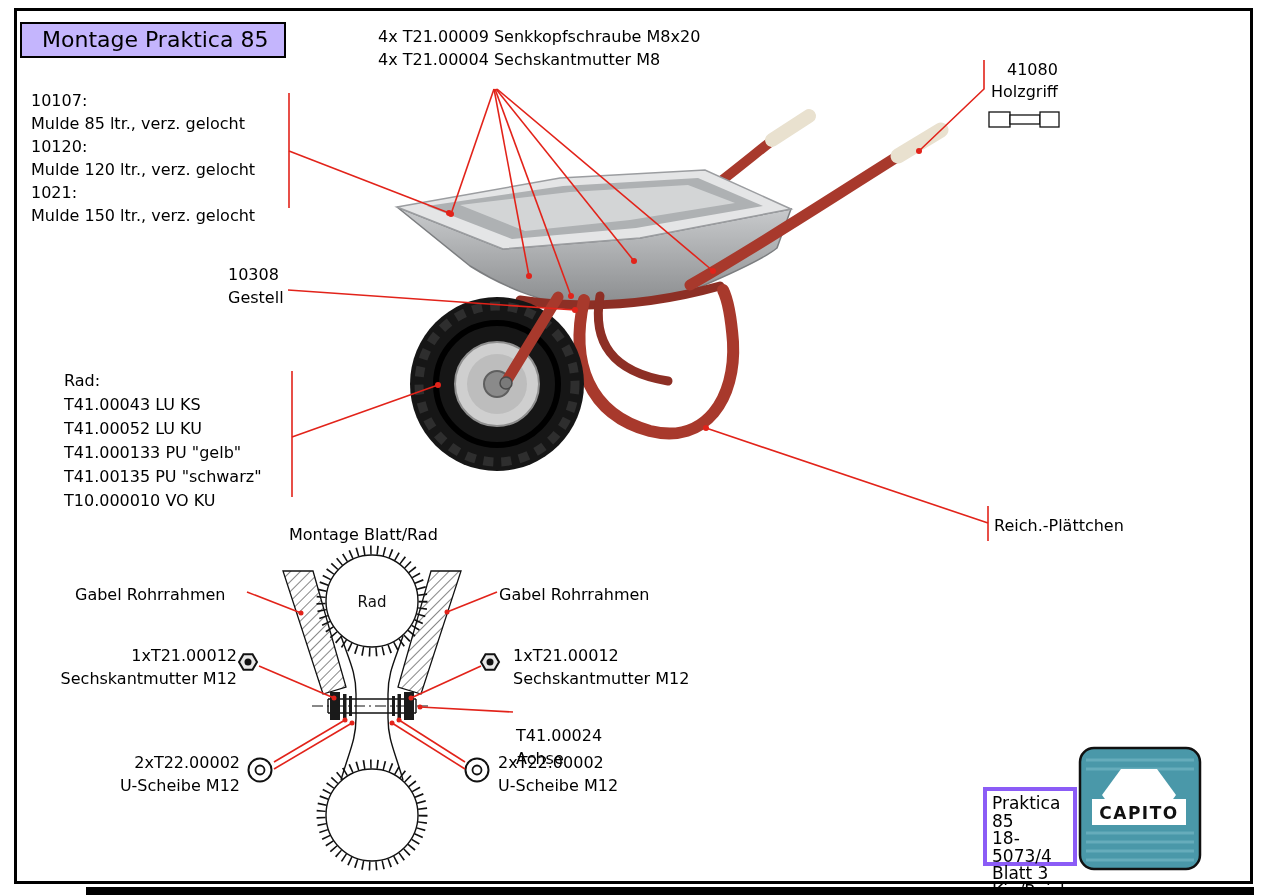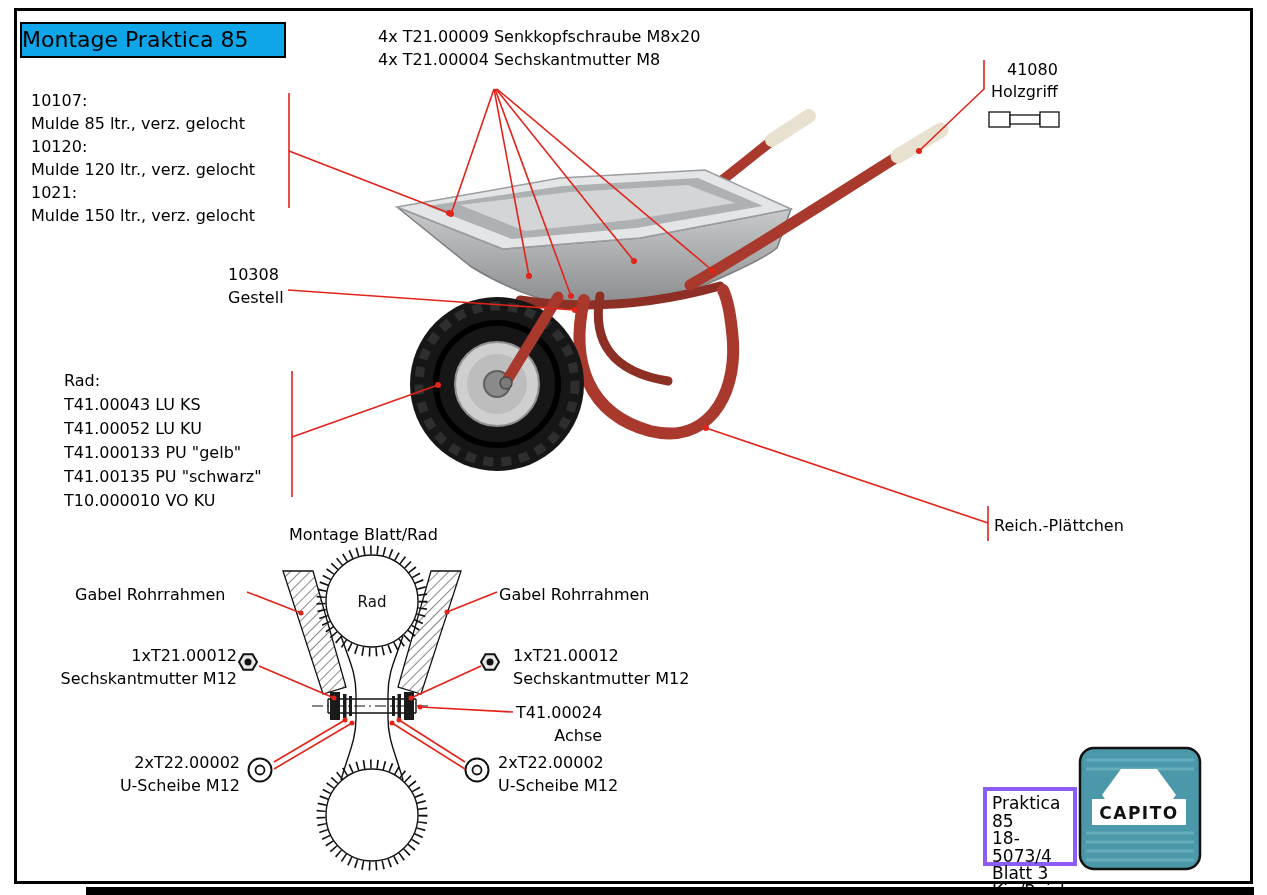--- a/index.html
+++ b/index.html
@@ -11,22 +11,22 @@
   #sheet { position:absolute; inset:0; }
   .sheet-border {
     position:absolute; left:14px; top:8px; width:1239px; height:876px;
     border:3px solid #000; background:transparent;
   }
   .bottom-strip { position:absolute; left:86px; top:887px; width:1168px; height:8px; background:#000; }
   svg.overlay { position:absolute; left:0; top:0; width:1267px; height:895px; }
   svg text { font-family:"DejaVu Sans","Liberation Sans",sans-serif; }
   .title-box {
     position:absolute; left:20px; top:22px; width:266px; height:36px;
-    border:2px solid #000; background:#0ea5e9; font-size:22px; line-height:31px;
-    padding-left:0; white-space:nowrap; z-index:5;
+    border:2px solid #000; background:#c4b5fd; font-size:22px; line-height:31px;
+    padding-left:20px; white-space:nowrap; z-index:5;
   }
   .cl { position:absolute; font-size:16px; line-height:23px; white-space:nowrap; z-index:4; }
   .cl.right { text-align:right; }
   .titleblock {
     position:absolute; left:983px; top:787px; width:94px; height:79px;
     border:4px solid #8b5cf6; background:#fff; font-size:17px; line-height:17.5px;
     padding:4px 0 0 5px; z-index:4;
   }
 </style>
 </head>
@@ -240,21 +240,21 @@
 
   <div class="cl right" style="left:37px;top:644px;width:200px;">
     <div>1xT21.00012</div>
     <div>Sechskantmutter M12</div>
   </div>
   <div class="cl" style="left:513px;top:644px;">
     <div>1xT21.00012</div>
     <div>Sechskantmutter M12</div>
   </div>
 
-  <div class="cl" style="left:516px;top:701px;text-align:right;">
+  <div class="cl" style="left:516px;top:724px;">
     <div>T41.00024</div>
     <div>Achse</div>
   </div>
 
   <div class="cl right" style="left:60px;top:751px;width:180px;">
     <div>2xT22.00002</div>
     <div>U-Scheibe M12</div>
   </div>
   <div class="cl" style="left:498px;top:751px;">
     <div>2xT22.00002</div>

